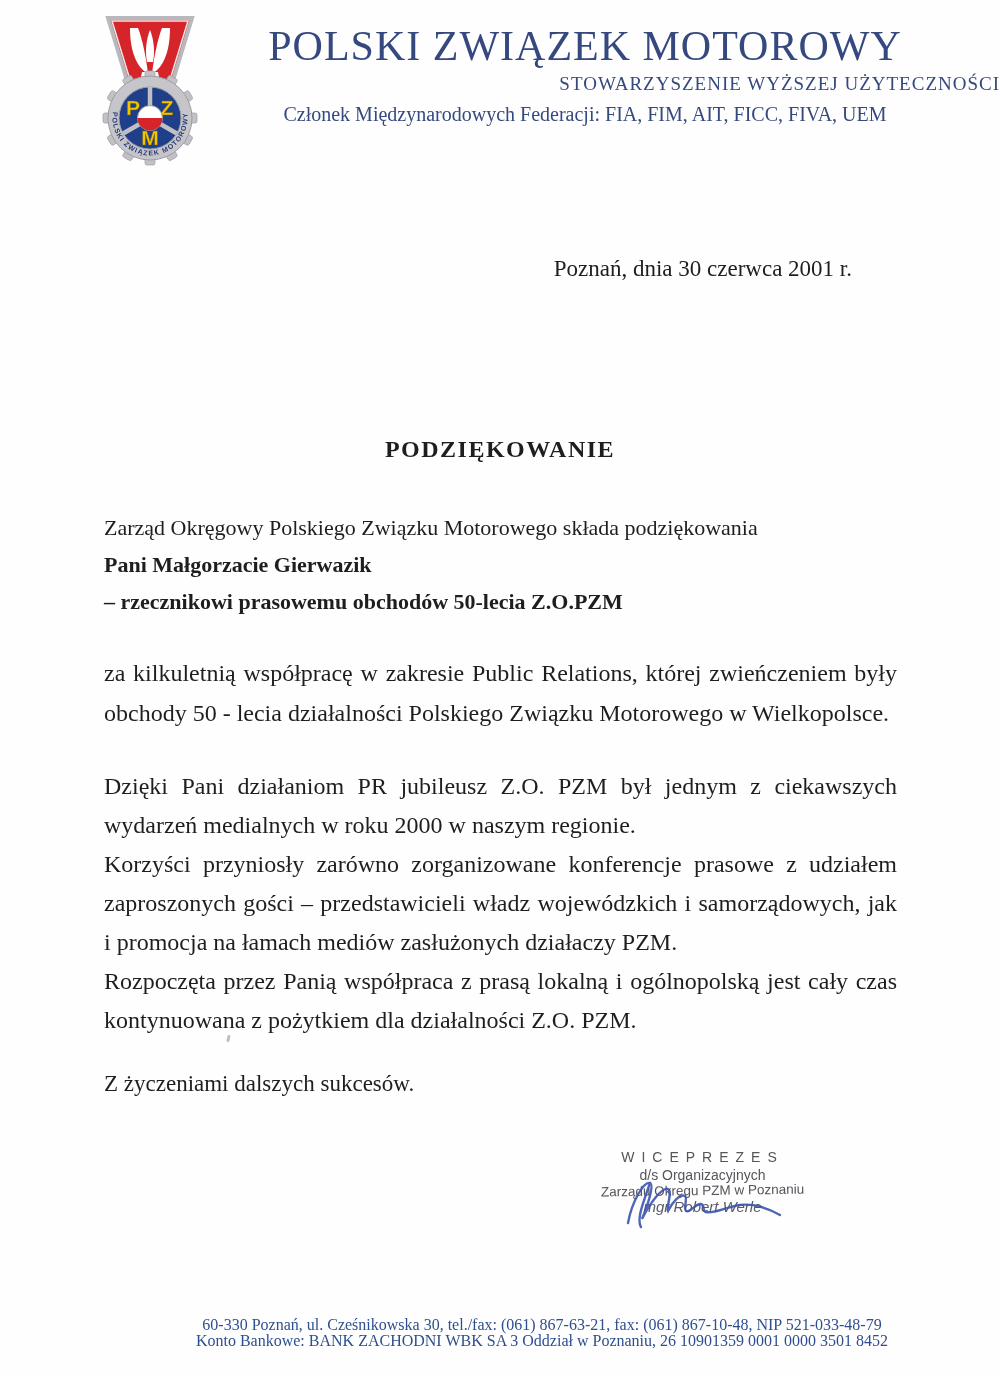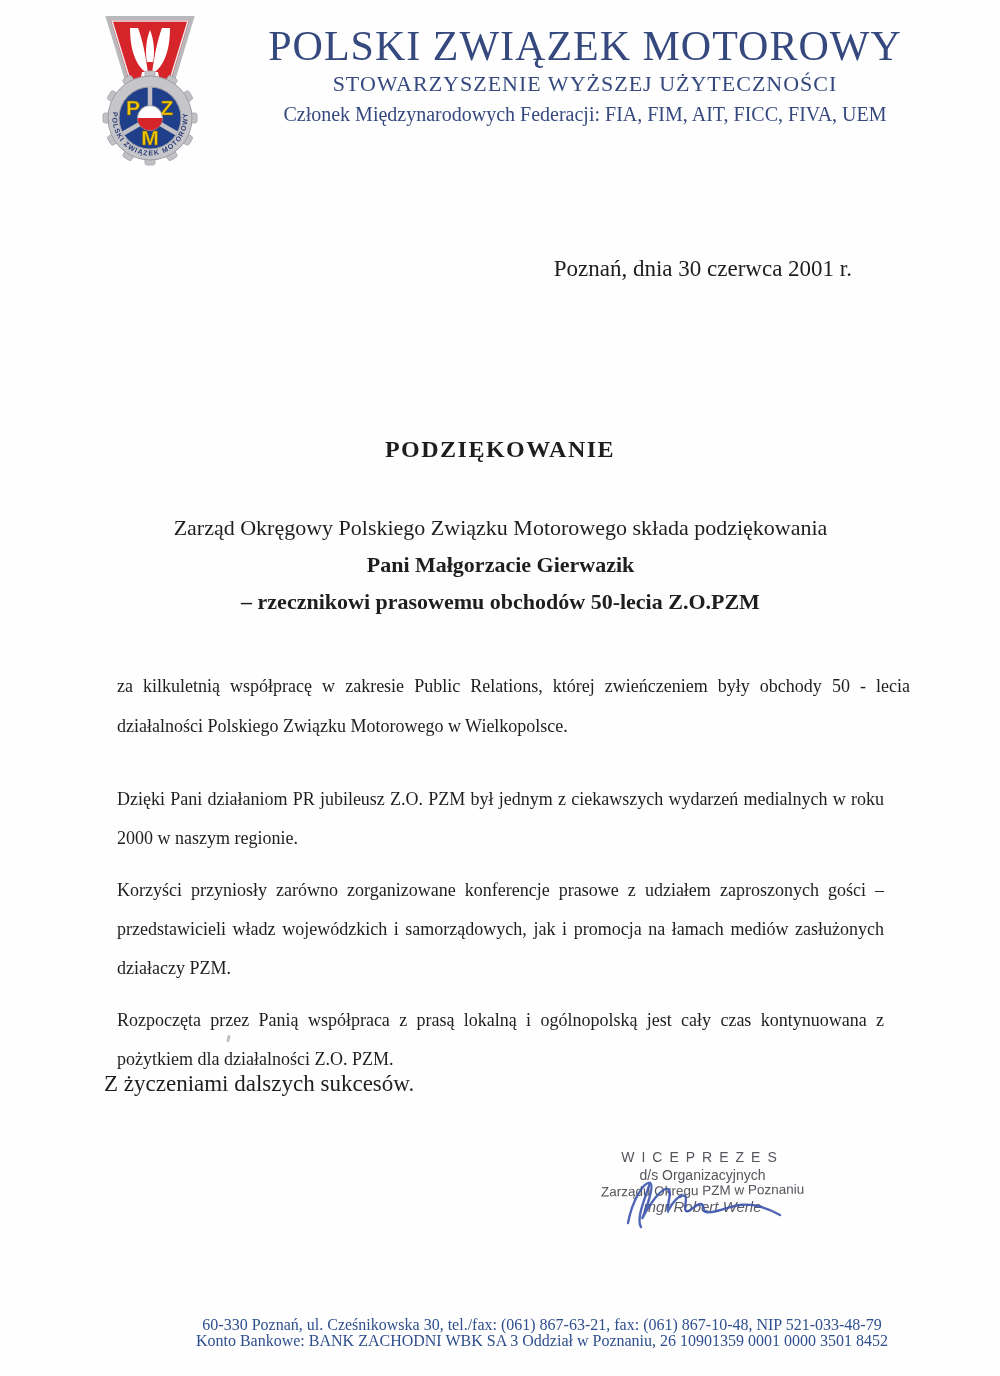--- a/index.html
+++ b/index.html
@@ -9,33 +9,33 @@
     overflow:hidden;
   }
   
   .logo{position:absolute;left:88px;top:14px;width:124px;height:156px;}
   .header-text{
     position:absolute;left:170px;top:22px;width:830px;text-align:center;
     color:#35497f;
   }
   .org-name{font-size:42px;line-height:48px;letter-spacing:1px;white-space:nowrap;}
   .org-division{font-size:30px;line-height:40px;letter-spacing:1px;white-space:nowrap;}
-  .org-association{font-size:22px;line-height:28px;letter-spacing:1px;white-space:nowrap;}
+  .org-association{font-size:19px;line-height:28px;letter-spacing:1px;white-space:nowrap;text-align:right;}
   .org-federations{font-size:20px;line-height:32px;white-space:nowrap;}
   
   .date-line{position:absolute;top:256px;left:0;width:852px;text-align:right;font-size:23px;}
   .letter-title{
     position:absolute;top:436px;left:0;width:1000px;margin:0;text-align:center;
     font-size:24px;font-weight:bold;letter-spacing:1.5px;
   }
-  .intro{position:absolute;top:509px;left:104px;width:793px;text-align:center;}
+  .intro{position:absolute;top:509px;left:104px;width:793px;text-align:left;}
   .intro p{margin:0;font-size:22px;line-height:37px;}
   .intro .bold{font-weight:bold;}
   .para{
-    margin:13px;font-size:18px;line-height:39px;text-align:justify;
+    margin:0;font-size:24px;line-height:39px;text-align:justify;
   }
   .p1{position:absolute;top:653px;left:104px;width:793px;line-height:40px;}
   .para-block{position:absolute;top:767px;left:104px;width:793px;}
   .closing{position:absolute;top:1071px;left:104px;margin:0;font-size:23px;}
   
   .signature{
     position:absolute;top:1149px;left:600px;width:205px;text-align:center;
     font-family:"Liberation Sans","DejaVu Sans",sans-serif;color:#55555c;
   }
   .sig-title{font-size:14px;letter-spacing:7px;white-space:nowrap;}

